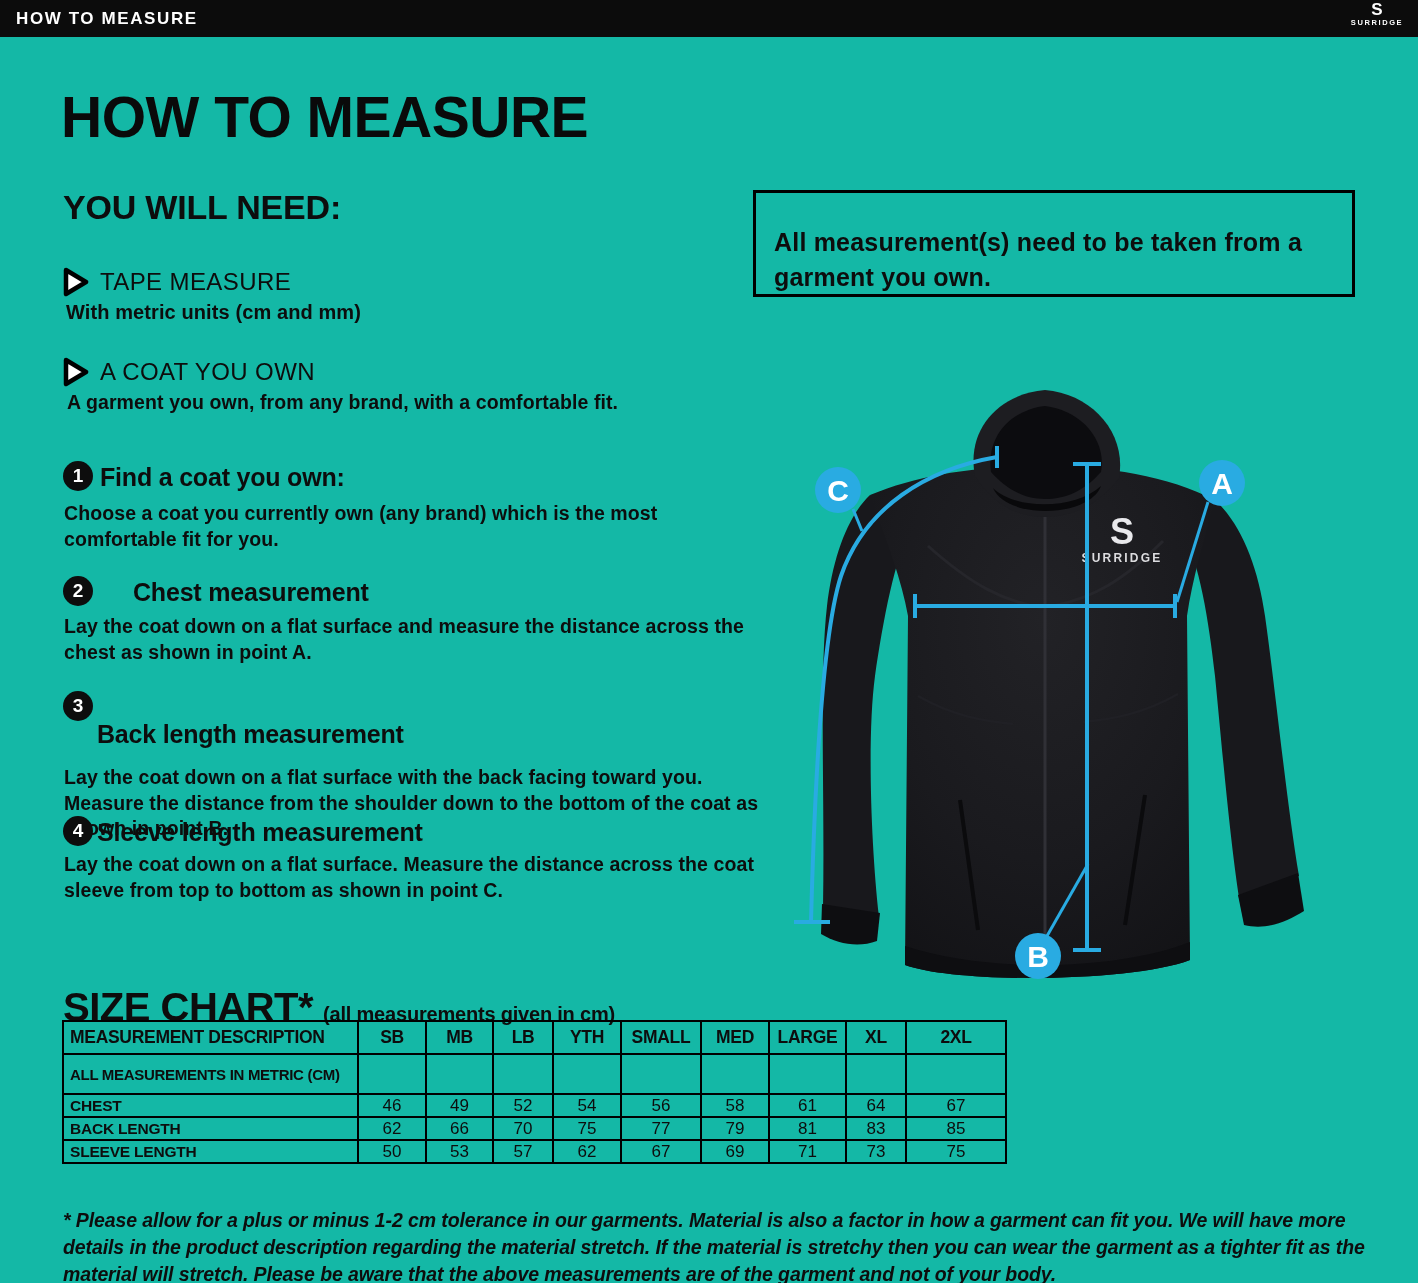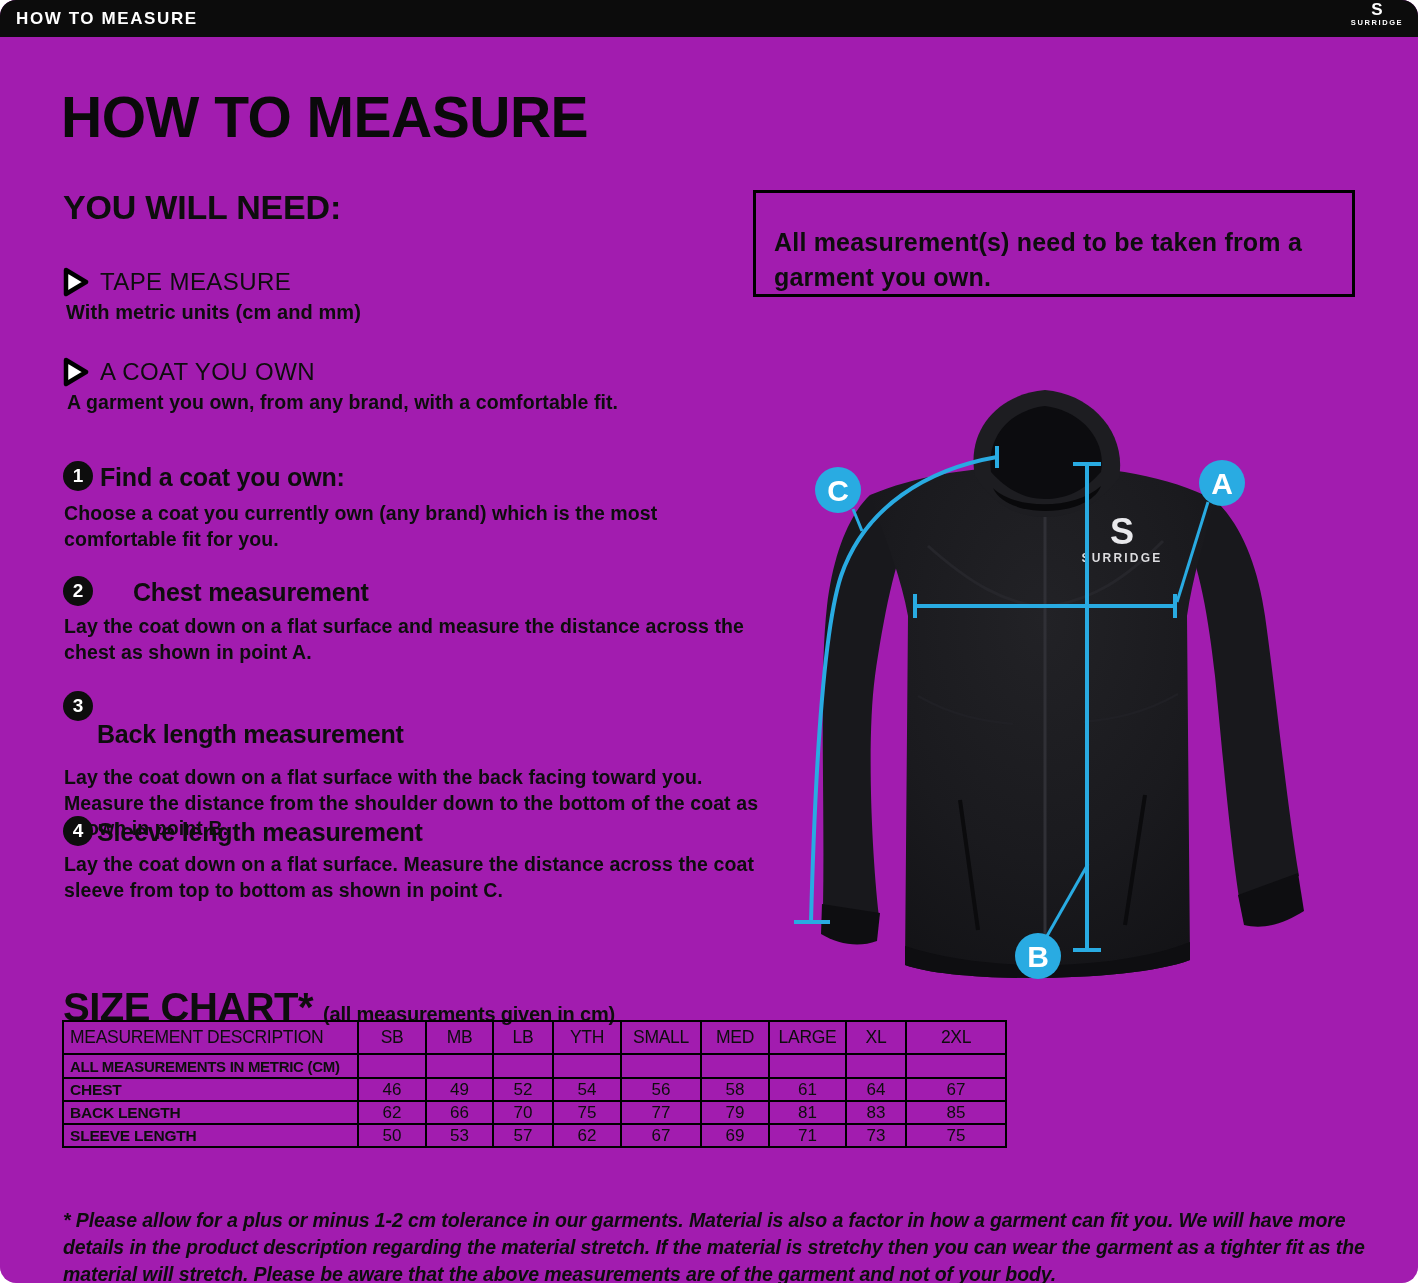--- a/index.html
+++ b/index.html
@@ -1,17 +1,17 @@
 <!DOCTYPE html>
 <html><head>
 <meta charset="utf-8">
 <style>
   * { margin:0; padding:0; box-sizing:border-box; }
   body { background:#fff; font-family:"Liberation Sans", sans-serif; }
-  .page { position:relative; width:1418px; height:1283px; background:#a21caf; color:#0d0d0d; overflow:hidden;border-radius:16px; }
+  .page { position:relative; width:1418px; height:1283px; background:#14b8a6; color:#0d0d0d; overflow:hidden; }
 
   
   .topbar { position:absolute; left:0; top:0; width:1418px; height:37px; background:#0c0c0c; }
   .topbar-title { position:absolute; left:16px; top:0; line-height:37px; color:#ffffff; font-size:17px; font-weight:700; letter-spacing:1.6px; }
   .topbar-logo { position:absolute; right:10px; top:1px; width:62px; text-align:center; color:#ffffff; }
   .topbar-logo .mark { display:block; font-size:17px; font-weight:700; line-height:17px; }
   .topbar-logo .name { display:block; font-size:7.5px; font-weight:700; letter-spacing:1.6px; }
 
   .page-title { position:absolute; left:61px; top:84px; font-size:57px; font-weight:800; letter-spacing:-0.5px; color:#0a0a0a; }
 
@@ -38,23 +38,23 @@
   .sd2 { left:64px; top:614px; width:706px; }
   .sd3 { left:64px; top:731px; width:714px;margin-top:34px; }
   .sd4 { left:64px; top:852px; width:714px; }
 
   .size-heading { position:absolute; left:63px; top:985px; }
   .sh-main { font-size:40px; font-weight:800; letter-spacing:-0.5px; }
   .sh-sub { font-size:20px; font-weight:700; margin-left:10px; letter-spacing:-0.2px; }
 
   table.size-table { position:absolute; left:62px; top:1020px; width:943px; border-collapse:collapse; table-layout:fixed; }
   .size-table th, .size-table td { border:2px solid #000; text-align:center; overflow:hidden; white-space:nowrap; }
-  .size-table th { height:33px; font-size:17.5px; font-weight:400; letter-spacing:-0.3px;margin-top:32px; }
+  .size-table th { height:33px; font-size:17.5px; font-weight:700; letter-spacing:-0.3px;margin-top:32px; }
   .size-table th.desc-col, .size-table td.desc-col { text-align:left; padding-left:6px; }
-  .size-table tr.metric-row td { height:24px; font-size:15px; font-weight:700; letter-spacing:-0.3px; }
+  .size-table tr.metric-row td { height:40px; font-size:15px; font-weight:700; letter-spacing:-0.3px; }
   .size-table tr.data-row td { height:23px; font-size:17px; font-weight:400; }
   .size-table tr.data-row td.desc-col { font-size:15.5px; font-weight:700; letter-spacing:-0.2px; }
 
   .disclaimer { position:absolute; left:63px; top:1207px; width:1318px; font-size:19.5px; font-weight:700; font-style:italic; line-height:27px; letter-spacing:-0.1px; }
 
   .jacket-figure { position:absolute; left:753px; top:376px; width:622px; height:632px; }
 </style>
 </head>
 <body>
 

